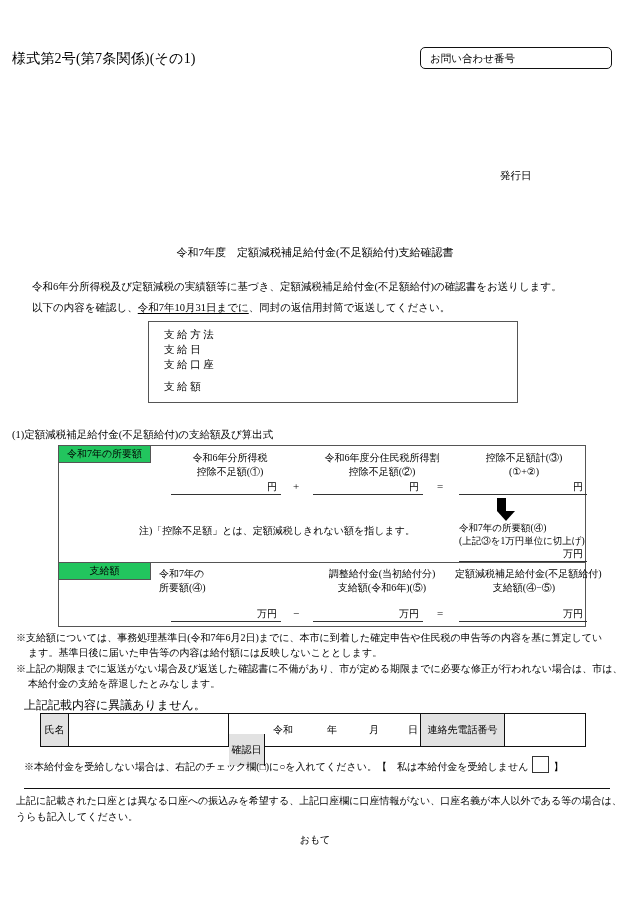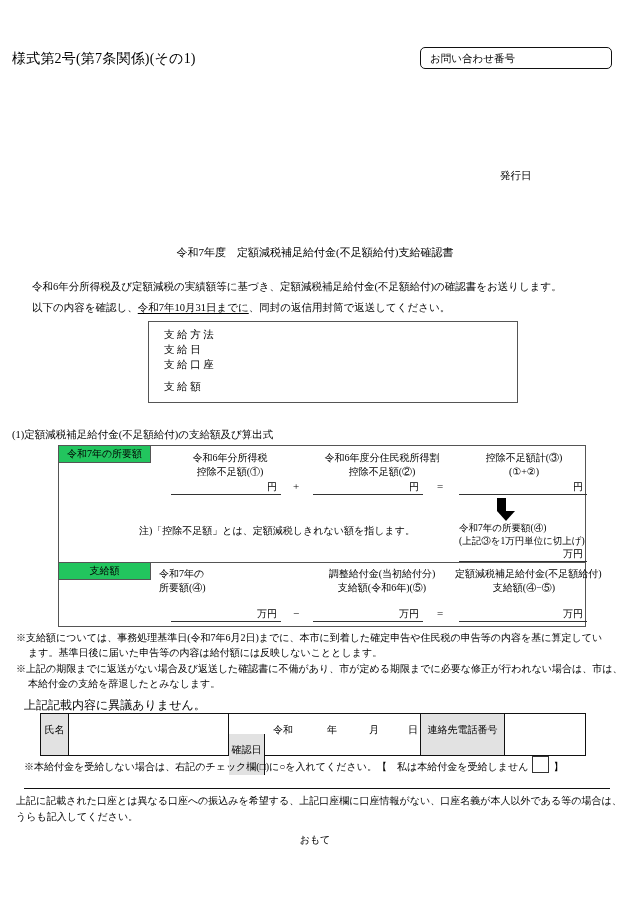--- a/index.html
+++ b/index.html
@@ -219,21 +219,21 @@
     white-space: nowrap;
     text-align: right;
   }
 
   
   .sig-table {
     position: absolute;
     left: 40px;
     top: 713px;
     width: 546px;
-    height: 43px;
+    height: 34px;
     border: 1.6px solid #111;
     box-sizing: border-box;
   }
   .sig-cell {
     position: absolute;
     top: 0;
     height: 100%;
     box-sizing: border-box;
     font-size: 10px;
     white-space: nowrap;

